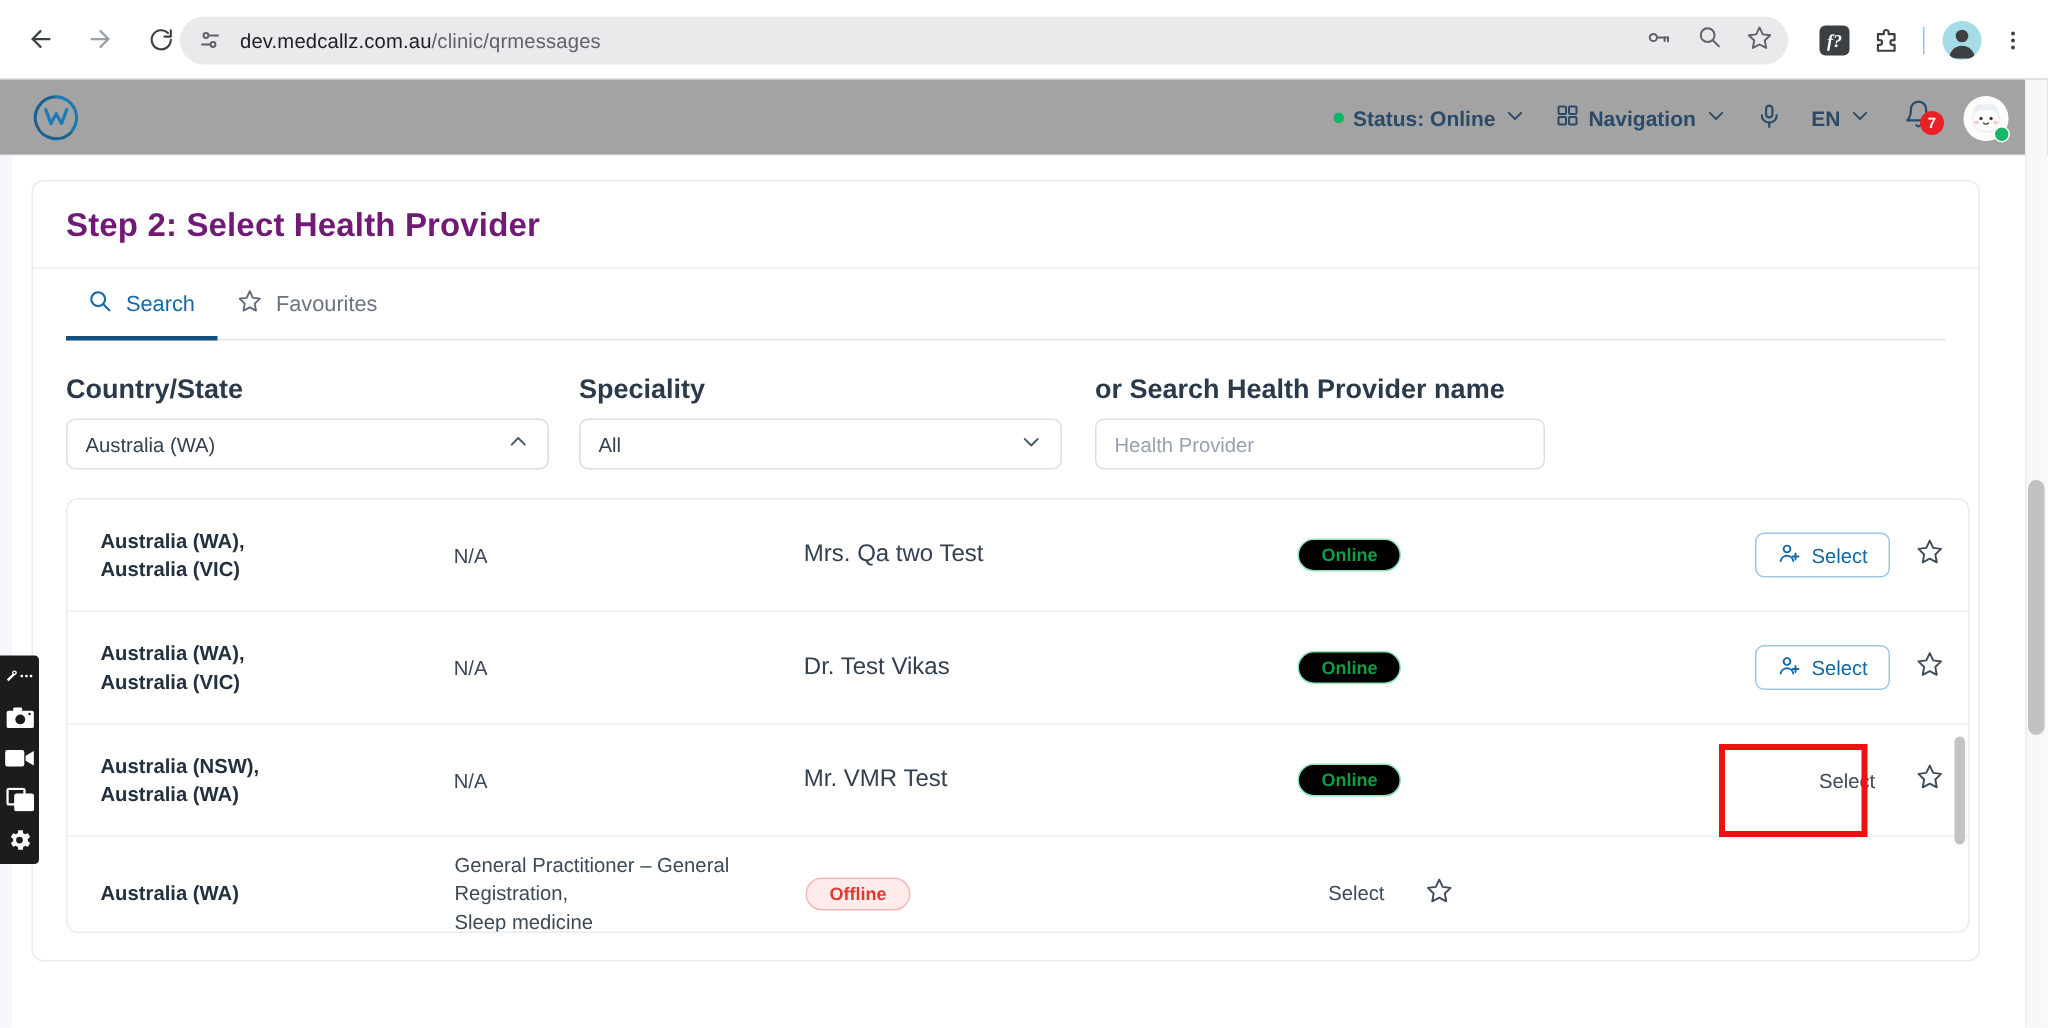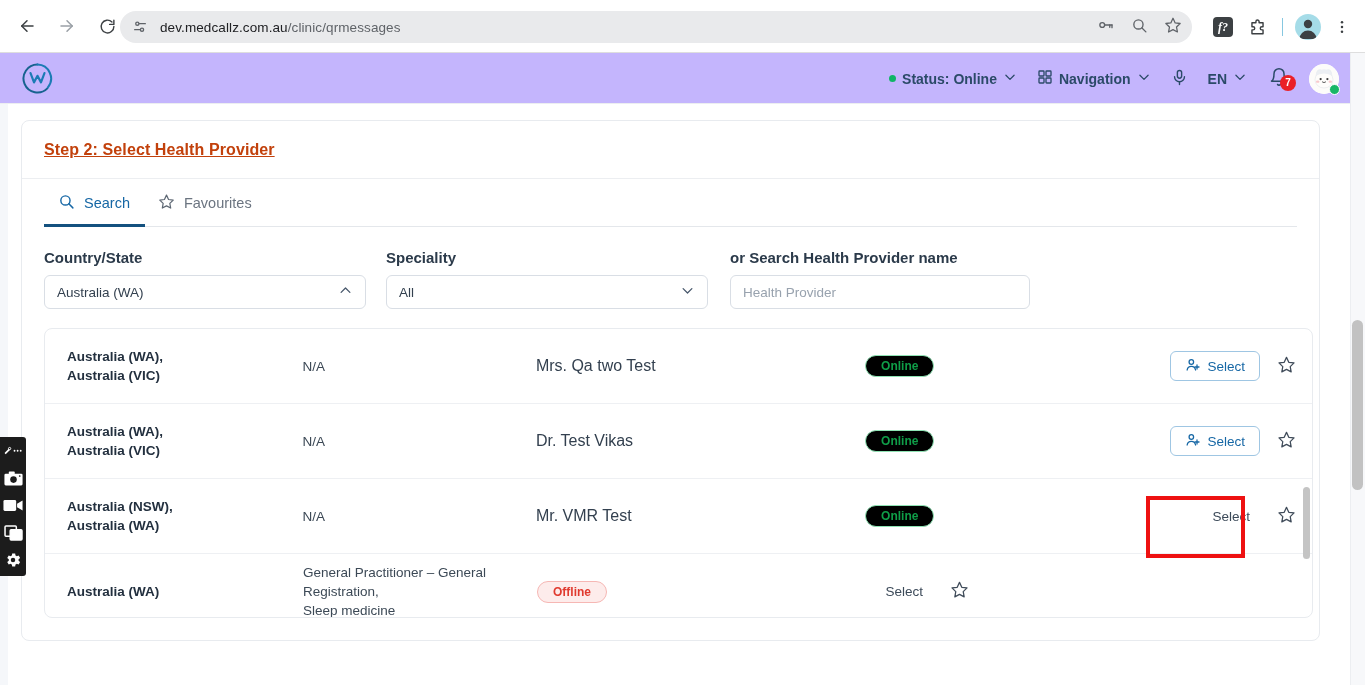--- a/index.html
+++ b/index.html
@@ -61,21 +61,21 @@
   }
   .avatar-chrome {
     width: 26px; height: 26px; border-radius: 50%;
     background: #a5dce8; display: flex; align-items: flex-end;
     justify-content: center; overflow: hidden;
   }
 
   
   .app-header {
     position: absolute; top: 53px; left: 0; width: 1365px; height: 51px;
-    background: #c4b5fd; border-bottom: 1px solid #eceef1;
+    background: #a3a3a3; border-bottom: 1px solid #eceef1;
     display: flex; align-items: center;
   }
   .logo { position: absolute; left: 22px; top: 10px; }
 
   .header-right {
     position: absolute; right: 26px; top: 0; height: 51px;
     display: flex; align-items: center; gap: 0px;
   }
   .hdr-item {
     display: flex; align-items: center; gap: 6px;
@@ -123,23 +123,22 @@
     position: absolute; left: 21px; top: 120px;
     width: 1299px; height: 521px;
     background: #ffffff; border: 1px solid #e8ebef;
     border-radius: 8px;
   }
   .card-head {
     height: 58px; display: flex; align-items: center;
     padding-left: 22px; border-bottom: 1px solid #eceef1;
   }
   .card-title {
-    font-size: 16px; font-weight: bold; color: #c2410c;
+    font-size: 22px; font-weight: bold; color: #701a75;
     letter-spacing: .1px;
-    text-decoration: underline;
   }
 
   
   .tabs {
     position: relative; margin: 0 22px; height: 48px;
     border-bottom: 1px solid #e4e7eb; display: flex; align-items: center;
   }
   .tab {
     display: flex; align-items: center; gap: 9px;
     height: 47px; padding: 0 14px; cursor: pointer;
@@ -153,21 +152,21 @@
 
   
   .filters {
     display: flex; padding: 22px 22px 0 22px; gap: 0;
   }
   .field { position: relative; }
   .f1 { width: 322px; }
   .f2 { width: 322px; margin-left: 20px; }
   .f3 { width: 300px; margin-left: 22px; }
   .f-label {
-    font-size: 15px; color: #2b3a4a; font-weight: bold;
+    font-size: 18px; color: #2b3a4a; font-weight: bold;
     margin-bottom: 9px; display: block;
   }
   .f-control {
     height: 34px; border: 1px solid #d9dee5; border-radius: 6px;
     display: flex; align-items: center; padding: 0 12px;
     font-size: 13.5px; color: #33404f; background: #fff;
     cursor: pointer; justify-content: space-between;
   }
   .f-control.input { cursor: text; }
   .f-placeholder { color: #98a2ae; }

